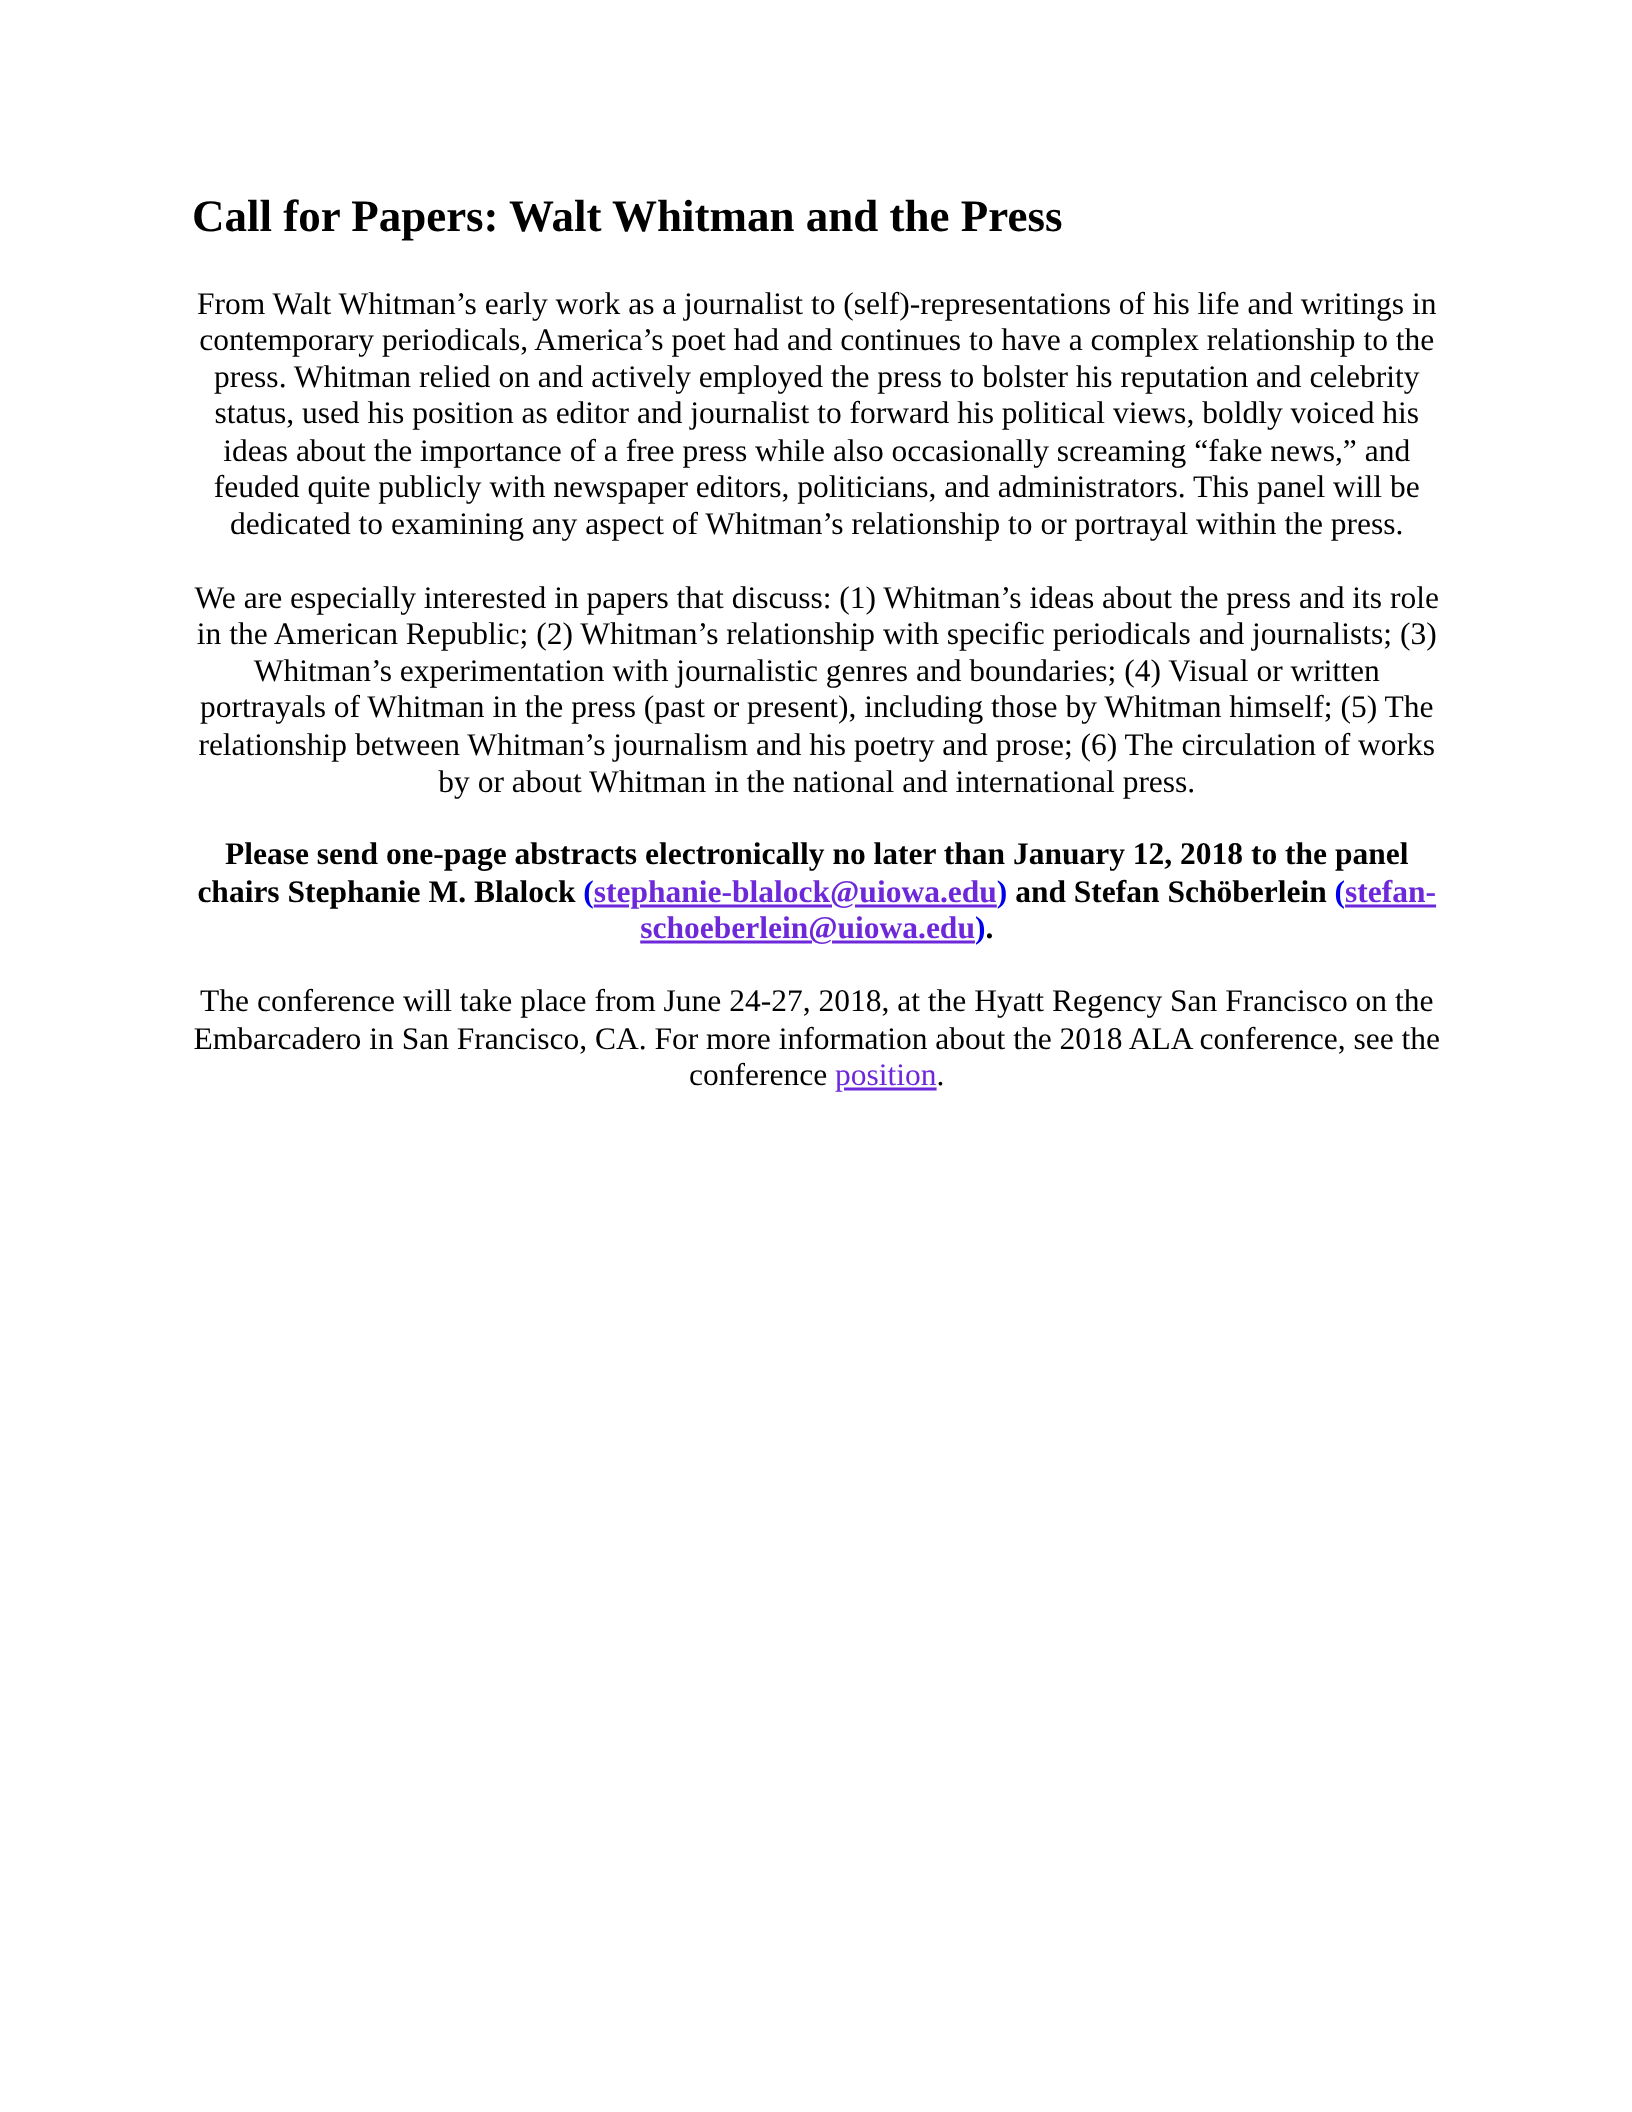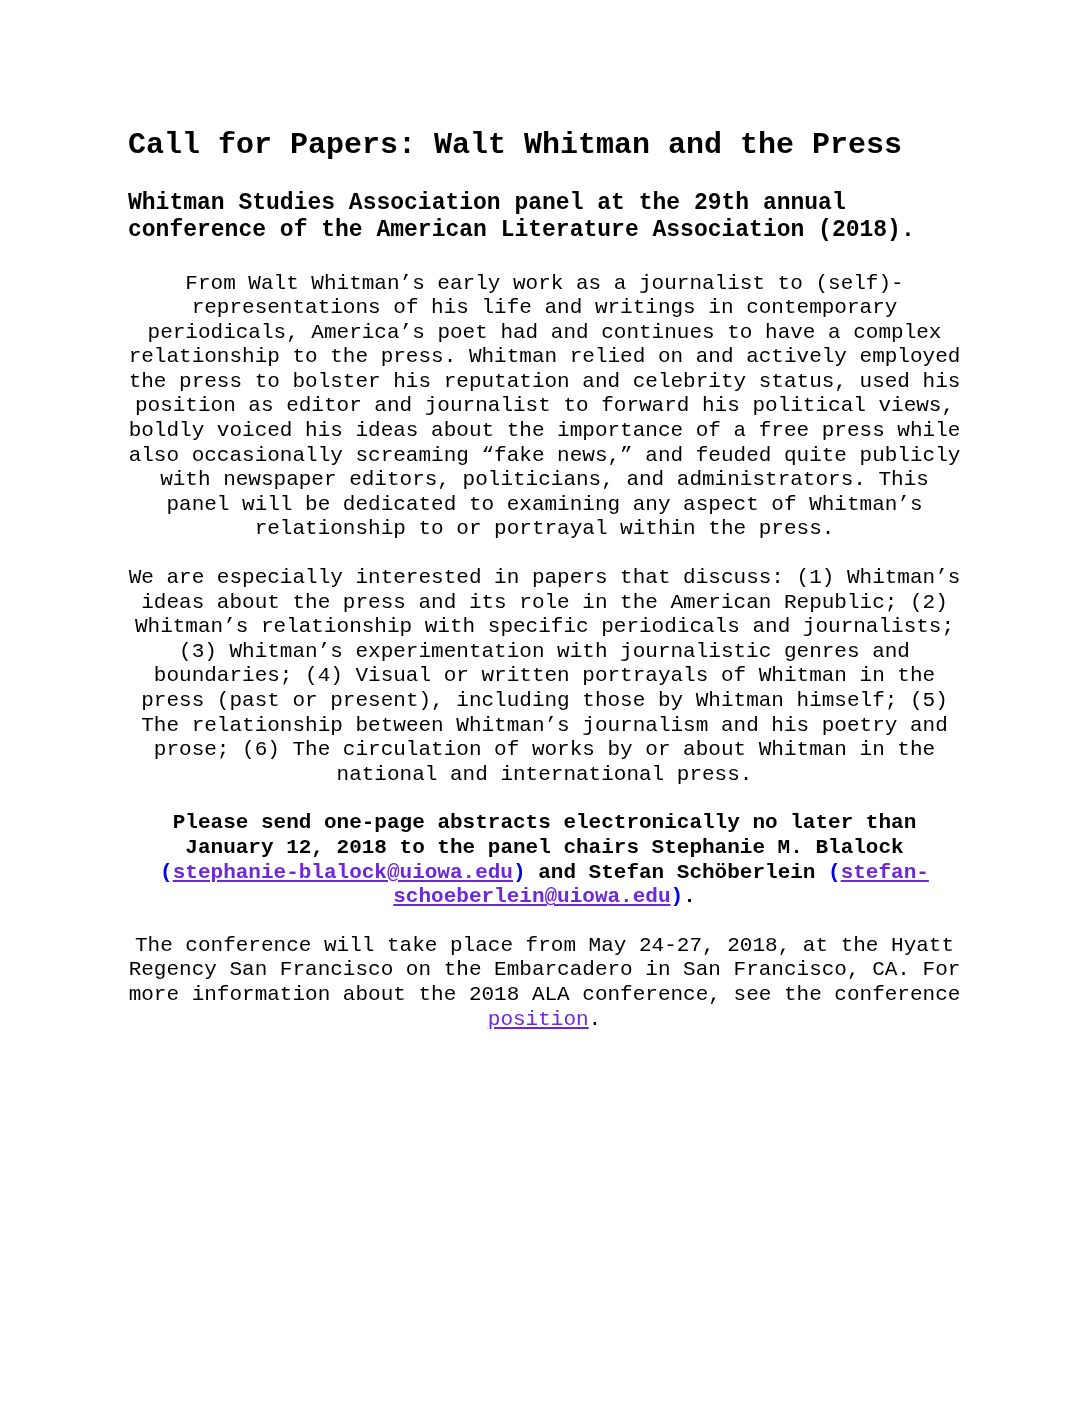--- a/index.html
+++ b/index.html
@@ -6,21 +6,21 @@
     margin: 0;
     padding: 0;
     background: #ffffff;
   }
   .page {
     position: relative;
     width: 1088px;
     height: 1408px;
     background: #ffffff;
     overflow: hidden;
-    font-family: Liberation Mono, monospace;
+    font-family: Liberation Serif, serif;
     color: #000000;
   }
   .content {
     position: absolute;
     left: 128px;
     top: 128px;
     width: 833px;
   }
   h1.doc-title {
     font-size: 30px;
@@ -53,24 +53,23 @@
   }
 </style>
 </head>
 <body>
 
 <div class="page">
   <div class="content">
 
     <h1 class="doc-title">Call for Papers: Walt Whitman and the Press</h1>
 
-    <h2 class="doc-subtitle">Whitman Studies Association panel at the 29th annual conference of the American Literature Association (2018).</h2>
 
     <p class="body-para">From Walt Whitman’s early work as a journalist to (self)-representations of his life and writings in contemporary periodicals, America’s poet had and continues to have a complex relationship to the press. Whitman relied on and actively employed the press to bolster his reputation and celebrity status, used his position as editor and journalist to forward his political views, boldly voiced his ideas about the importance of a free press while also occasionally screaming “fake news,” and feuded quite publicly with newspaper editors, politicians, and administrators. This panel will be dedicated to examining any aspect of Whitman’s relationship to or portrayal within the press.</p>
 
     <p class="body-para">We are especially interested in papers that discuss: (1) Whitman’s ideas about the press and its role in the American Republic; (2) Whitman’s relationship with specific periodicals and journalists; (3) Whitman’s experimentation with journalistic genres and boundaries; (4) Visual or written portrayals of Whitman in the press (past or present), including those by Whitman himself; (5) The relationship between Whitman’s journalism and his poetry and prose; (6) The circulation of works by or about Whitman in the national and international press.</p>
 
     <p class="body-para bold-para"><span>Please send one-page abstracts electronically no later than January 12, 2018 to the panel chairs Stephanie M. Blalock </span><span class="blue-paren">(</span><a class="doc-link">stephanie-blalock@uiowa.edu</a><span class="blue-paren">)</span><span> and Stefan Schöberlein </span><span class="blue-paren">(</span><a class="doc-link">stefan-schoeberlein@uiowa.edu</a><span class="blue-paren">)</span><span>.</span></p>
 
-    <p class="body-para"><span>The conference will take place from May 24-27, 2018, at the Hyatt Regency San Francisco on the Embarcadero in San Francisco, CA. For more information about the 2018 ALA conference, see the conference </span><a class="doc-link">position</a><span>.</span></p>
+    <p class="body-para"><span>The conference will take place from June 24-27, 2018, at the Hyatt Regency San Francisco on the Embarcadero in San Francisco, CA. For more information about the 2018 ALA conference, see the conference </span><a class="doc-link">position</a><span>.</span></p>
 
   </div>
 </div>
 
 </body></html>

